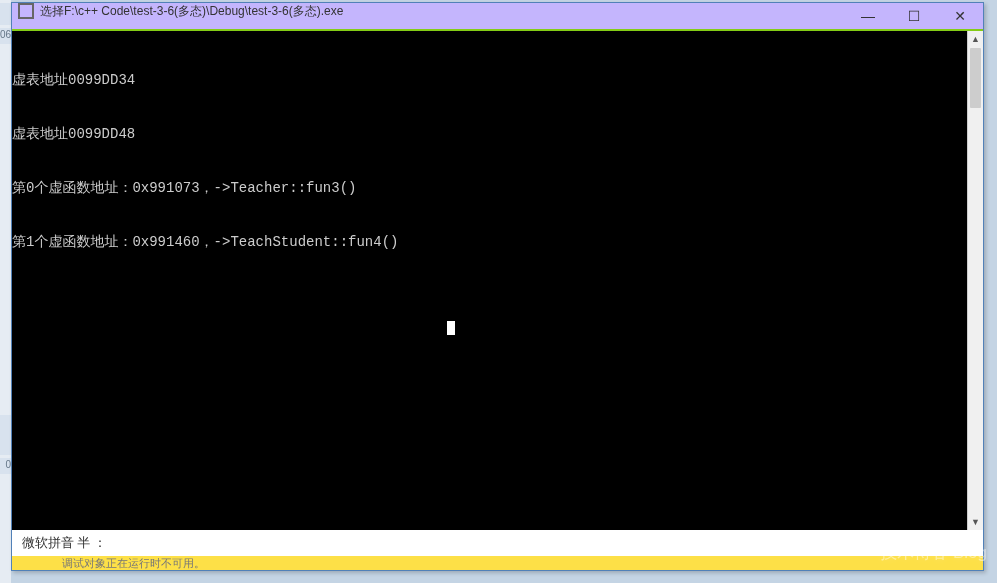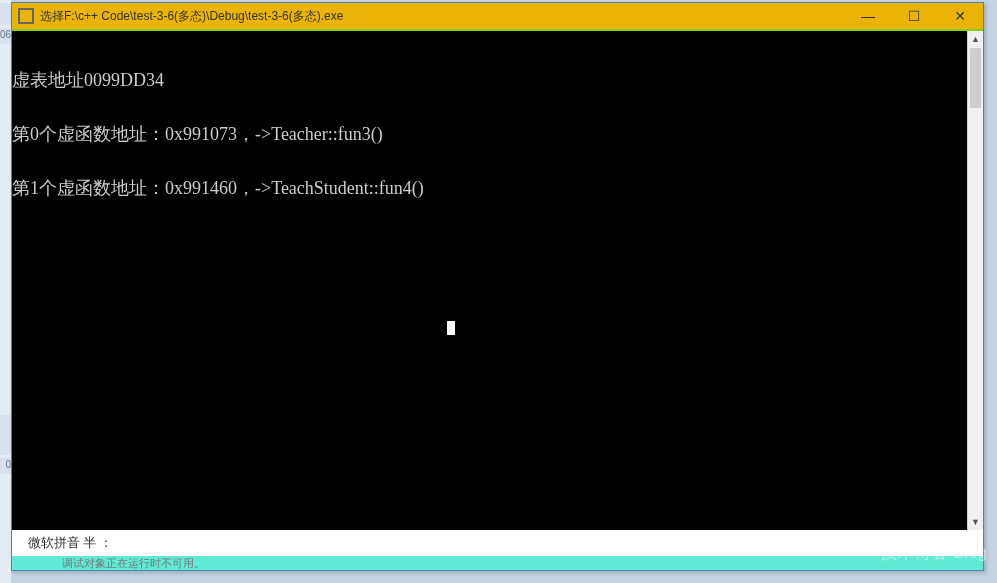--- a/index.html
+++ b/index.html
@@ -1,28 +1,28 @@
 <!DOCTYPE html>
 <html><head>
   <meta charset="utf-8">
   <style>
     body{margin:0;background:#c4d4e4;font-family:"Segoe UI","Microsoft YaHei",sans-serif;font-size:12px;overflow:hidden;width:997px;height:583px}
     .window{position:absolute;left:11px;top:2px;width:971px;height:567px;background:#fff;border:1px solid #5181b8;box-shadow:2px 2px 4px rgba(0,0,0,.2)}
-    .titlebar{height:26px;background:#eab308;display:flex;align-items:center;border-bottom:5px solid #84cc16}
+    .titlebar{height:26px;background:#c4b5fd;display:flex;align-items:flex-start;border-bottom:5px solid #84cc16}
     .title-icon{width:16px;height:16px;margin:0 6px;border:2px solid #666;box-sizing:border-box}
     .title-text{flex:1;font-size:12px;color:#333}
     .wincontrols{display:flex;height:100%}
     .wincontrols div{width:46px;display:flex;align-items:center;justify-content:center;font-size:14px;color:#333}
-    .console{position:absolute;top:28px;left:0;right:15px;bottom:40px;background:#000;color:#ccc;font-family:Liberation Serif, serif;font-size:18px;line-height:18px;padding:4px 0 0 0;white-space:pre;overflow:hidden}
+    .console{position:absolute;top:28px;left:0;right:15px;bottom:40px;background:#000;color:#ccc;font-family:Liberation Mono, monospace;font-size:14px;line-height:18px;padding:4px 0 0 0;white-space:pre;overflow:hidden}
     .cursor{display:inline-block;width:8px;height:14px;background:#fff;vertical-align:middle;position:absolute;left:435px;top:290px}
     .scrollbar{position:absolute;top:28px;right:0;width:15px;bottom:40px;background:#f0f0f0;border-left:1px solid #ccc}
     .sb-arrow{height:16px;display:flex;align-items:center;justify-content:center;color:#555;font-size:9px}
     .sb-thumb{position:absolute;top:17px;left:2px;right:2px;height:60px;background:#cdcdcd;border-radius:1px}
-    .ime{position:absolute;left:0;bottom:14px;right:15px;height:26px;background:#fff;color:#333;font-size:13px;display:flex;align-items:center;padding-left:16px;font-family:"Microsoft YaHei"}
-    .bottom-strip{position:absolute;left:0;right:0;bottom:0;height:14px;background:#5eead4;color:#777;font-size:11px;padding-left:50px;white-space:nowrap;overflow:hidden;font-family:"Microsoft YaHei"}
+    .ime{position:absolute;left:0;bottom:14px;right:15px;height:26px;background:#fff;color:#333;font-size:13px;display:flex;align-items:center;padding-left:10px;font-family:"Microsoft YaHei"}
+    .bottom-strip{position:absolute;left:0;right:0;bottom:0;height:14px;background:#fde047;color:#777;font-size:11px;padding-left:50px;white-space:nowrap;overflow:hidden;font-family:"Microsoft YaHei"}
     .watermark{position:fixed;right:10px;bottom:18px;color:rgba(255,255,255,.45);font:italic bold 22px/24px Arial;text-align:right;text-shadow:0 0 6px rgba(255,255,255,.2)}
     .watermark .sub{font-size:17px;font-style:normal;font-weight:normal;display:block}
     .left-edge{position:absolute;left:0;top:0;width:11px;height:583px;background:#e6ecf3}
     .left-frag{position:absolute;left:0;width:11px;background:#d8e2ee;border-right:1px solid #b8c5d8;font-size:10px;color:#678;overflow:hidden;line-height:14px}
   </style>
 </head>
 <body>
 
 <div class="left-edge"></div>
 <div class="left-frag" style="top:3px;height:22px"></div>
@@ -36,20 +36,21 @@
     <div class="title-text">选择F:\c++ Code\test-3-6(多态)\Debug\test-3-6(多态).exe</div>
     <div class="wincontrols">
       <div>—</div>
       <div>☐</div>
       <div>✕</div>
     </div>
   </div>
 
   <div class="console">
     <div>虚表地址0099DD34</div>
+    <div>虚表地址0099DD48</div>
     <div>第0个虚函数地址：0x991073，-&gt;Teacher::fun3()</div>
     <div>第1个虚函数地址：0x991460，-&gt;TeachStudent::fun4()</div>
     
     <span class="cursor"></span>
   </div>
 
   <div class="scrollbar">
     <div class="sb-arrow">▲</div>
     <div class="sb-thumb"></div>
     <div class="sb-arrow" style="position:absolute;bottom:0;width:100%">▼</div>

